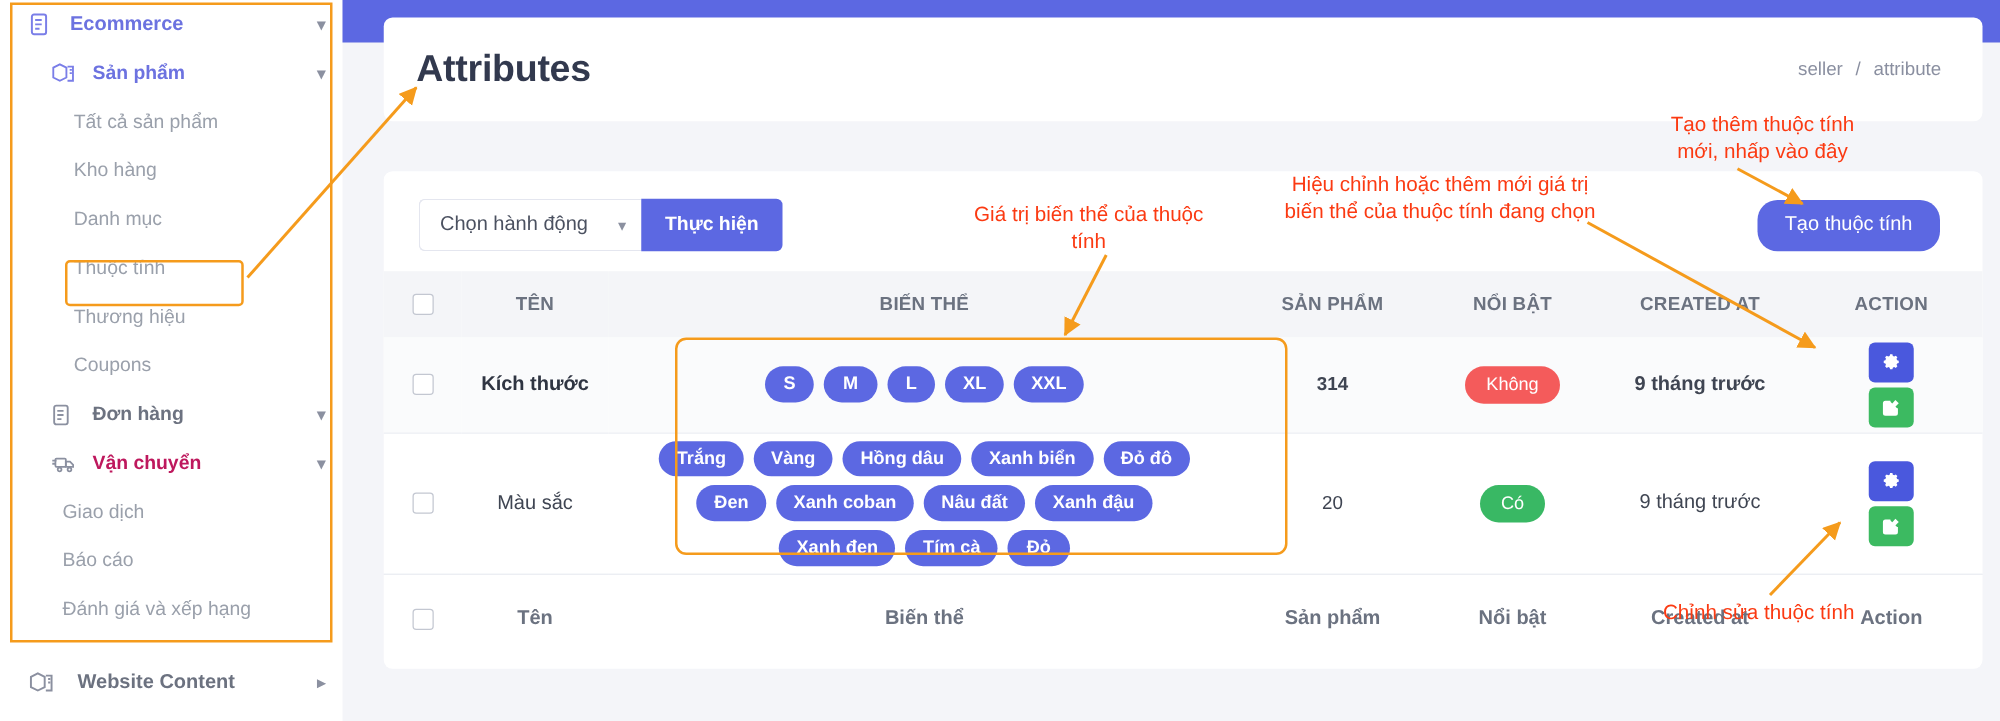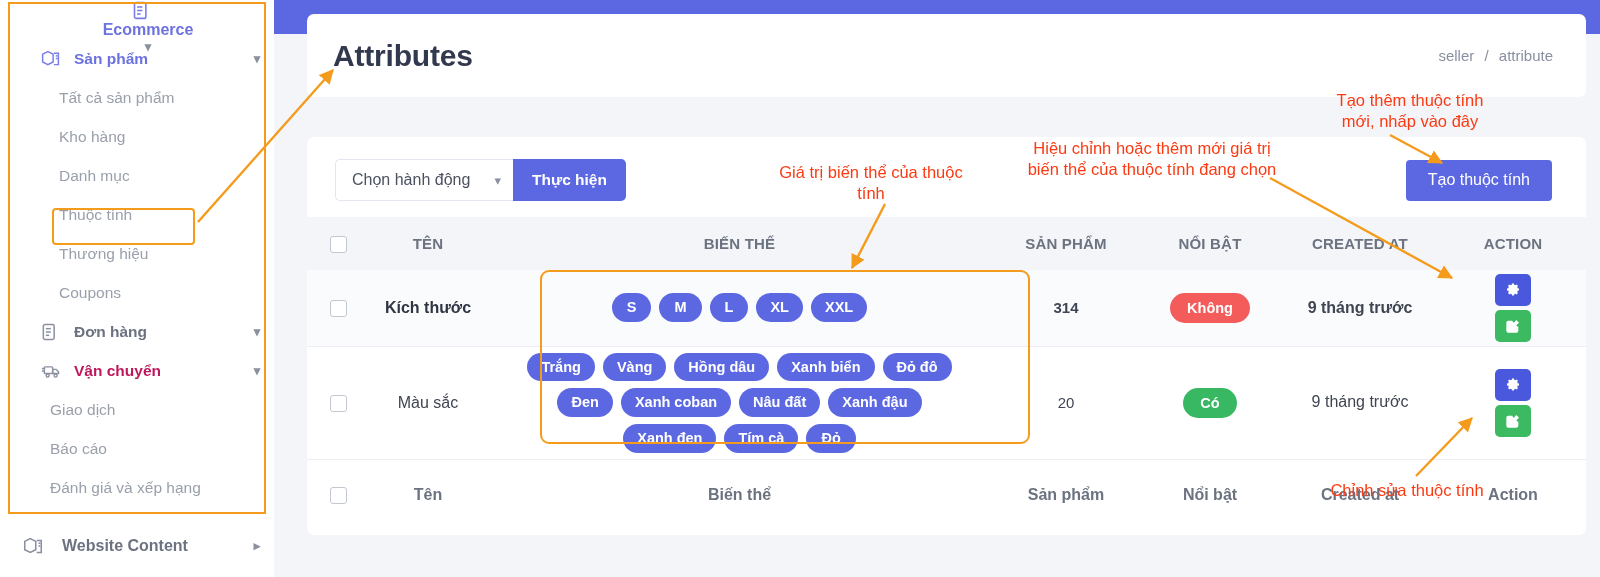--- a/index.html
+++ b/index.html
@@ -17,21 +17,21 @@
     background: #ffffff;
   }
   .side-item {
     display: flex; align-items: center;
     height: 39px; padding-left: 22px; position: relative;
     font-size: 15.5px; color: #9aa0ab; white-space: nowrap;
   }
   .side-item .ico { width: 34px; display: flex; align-items: center; color: #7a7ee8; }
   .side-item .lbl { flex: 1; }
   .side-item .chev { width: 34px; text-align: center; color: #8b90a0; font-size: 13px; }
-  .side-item.root { color: #6c72e0; font-weight: bold; font-size: 16px; flex-direction: column; }
+  .side-item.root { color: #6c72e0; font-weight: bold; font-size: 16px; }
   .side-item.sub  { color: #6c72e0; font-weight: bold; font-size: 15.5px; padding-left: 40px; }
   .side-item.leaf { padding-left: 59px; color: #9aa0ab; }
   .side-item.plain{ padding-left: 50px; color: #9aa0ab; }
   .side-item.grp  { color: #6c7280; font-weight: bold; font-size: 16px; padding-left: 62px; }
   .side-item.grp .ico { position: absolute; left: 22px; color: #8b90a0; }
 
   .highlight-box {
     position: absolute; left: 52px; top: 208px; width: 143px; height: 37px;
     border: 2.4px solid #f59b1c; border-radius: 4px; pointer-events: none;
   }
@@ -79,21 +79,21 @@
   }
   .select-box .chev { color: #8b90a0; font-size: 13px; }
   .btn-exec {
     display: flex; align-items: center; justify-content: center;
     padding: 0 19px; height: 42px; background: #5c68e2; color: #fff;
     border-radius: 0 5px 5px 0; font-size: 15.5px; font-weight: bold;
   }
   .btn-create {
     display: flex; align-items: center; justify-content: center;
     height: 41px; padding: 0 22px; background: #5c68e2; color: #fff;
-    border-radius: 4px; font-size: 16px;
+    border-radius: 16px; font-size: 16px;
   }
 
   
   table { width: 1279px; border-collapse: collapse; table-layout: fixed; margin-top: 16px; }
   th, td { padding: 0; }
   thead tr { background: #f4f5f8; }
   thead th {
     height: 53px; vertical-align: middle; text-align: center;
     font-size: 15px; font-weight: bold; color: #6b7280; letter-spacing: 0.2px;
   }
@@ -124,21 +124,21 @@
 
   .variants { display: flex; flex-wrap: wrap; justify-content: center; gap: 7px 8px; padding: 6px 24px; }
   .chip {
     background: #5c68e2; color: #fff; border-radius: 999px;
     font-size: 14.5px; font-weight: bold; padding: 6px 14px; line-height: 1.15;
     white-space: nowrap;
   }
   .chip.short { padding: 6px 15px; }
 
   .pill { display: inline-block; border-radius: 999px; padding: 7px 17px;
-          font-size: 14.5px; font-weight: bold; color: #fff; }
+          font-size: 14.5px; font-weight: normal; color: #fff; }
   .pill.no  { background: #f45b5b; }
   .pill.yes { background: #39b864; }
 
   .act-wrap { display: flex; flex-direction: column; align-items: center; gap: 4px; }
   .act-btn { width: 36px; height: 32px; border-radius: 5px;
              display: flex; align-items: center; justify-content: center; color: #fff; }
   .act-btn.cfg { background: #4a58dd; }
   .act-btn.edit{ background: #3cba61; }
   .act-btn svg { width: 16px; height: 16px; fill: #fff; }
 

